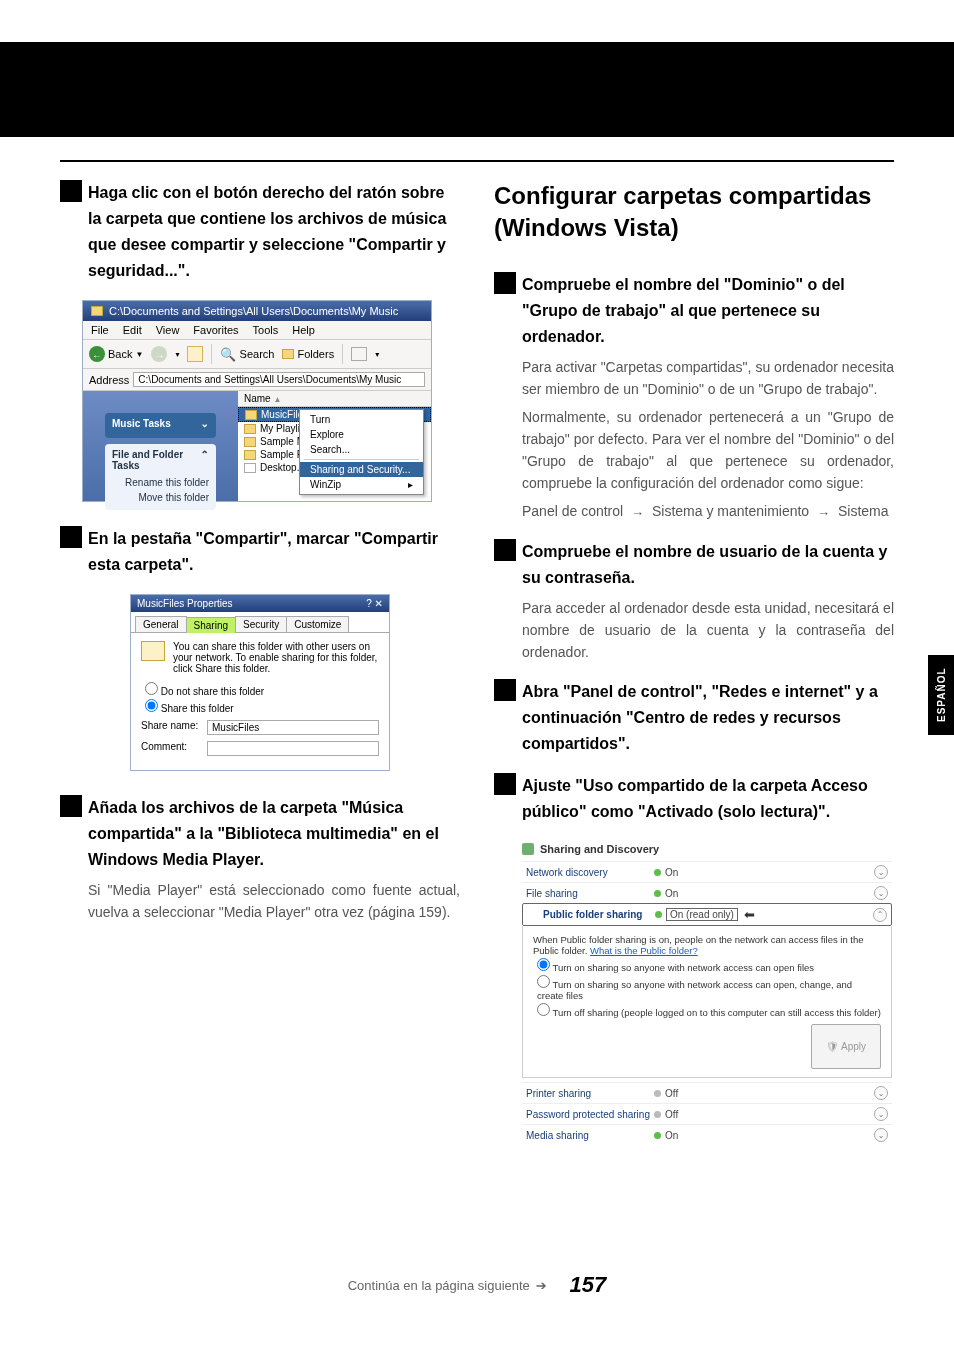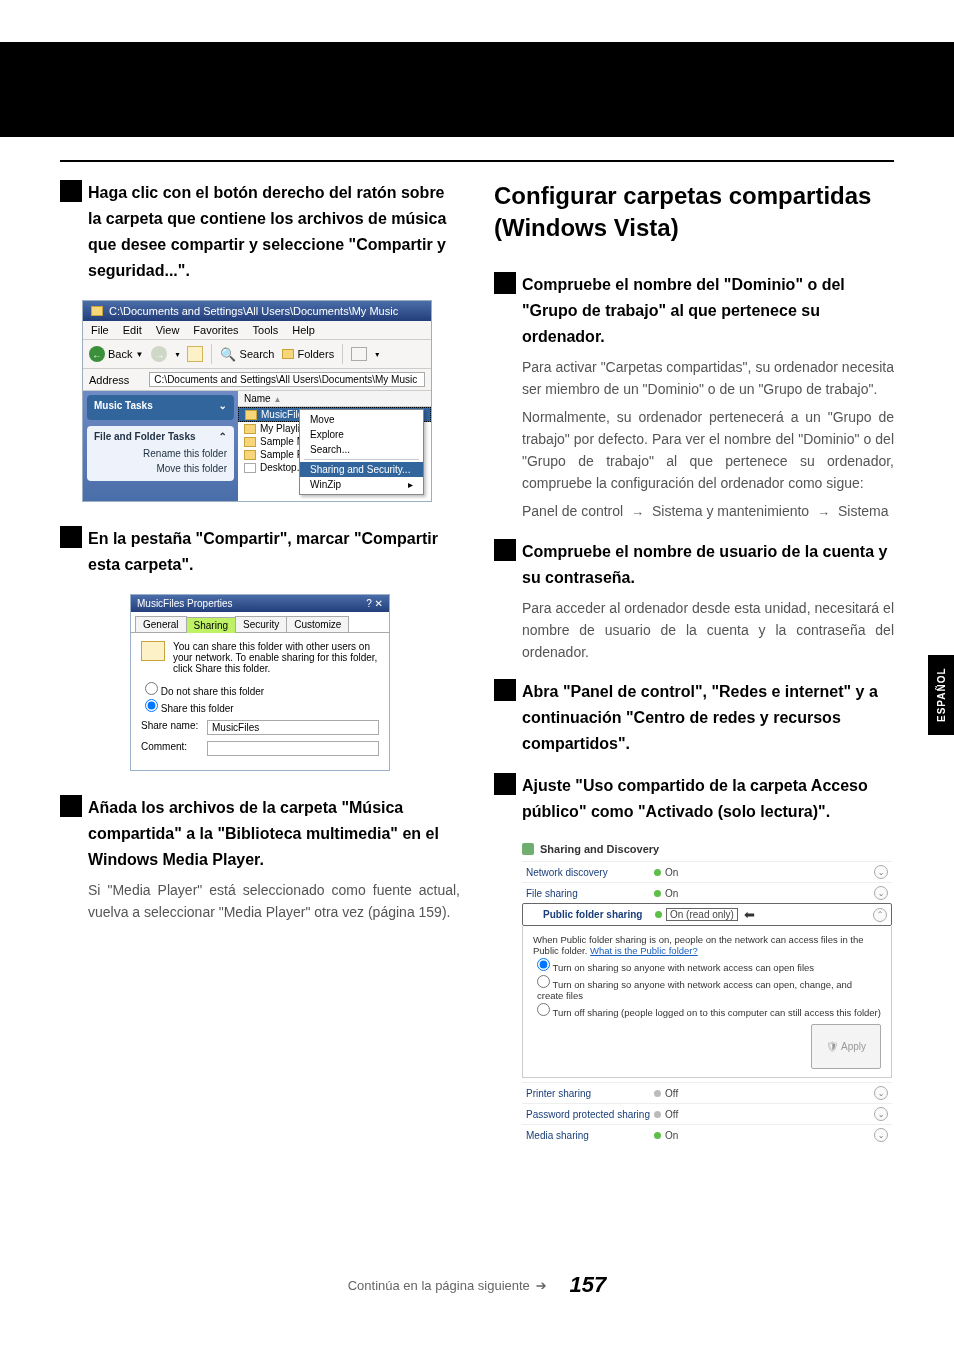--- a/index.html
+++ b/index.html
@@ -135,34 +135,34 @@
     align-items: center;
     gap: 3px;
     font-size: 11px;
   }
   .xp-tb-sep { width:1px; height:20px; background:#ccc; }
   .xp-addr {
     padding: 3px 6px;
     border-bottom: 1px solid #ccc;
     display: flex;
     align-items: center;
-    gap: 20px;
+    gap: 4px;
     background:#f6f5f3;
   }
   .xp-addr input {
     flex: 1;
     font-size: 10px;
     border: 1px solid #aaa;
     padding: 1px 4px;
   }
   .xp-body { display: flex; height: 110px; }
   .xp-side {
     width: 155px;
     background: linear-gradient(#6e8bc5, #4a6ea9);
-    padding: 4px;
+    padding: 22px;
     font-size: 10px;
     color: #234;
   }
   .xp-panel {
     background: #eef3fb;
     border-radius: 4px;
     padding: 5px 7px;
     margin-bottom: 6px;
   }
   .xp-panel-hd {
@@ -391,21 +391,21 @@
             <div class="xp-row">
                 <span class="ico-fld"></span>
                 <span>Sample Pl</span>
               </div>
             <div class="xp-row">
                 <span style="width:12px;height:10px;border:1px solid #aaa;display:inline-block;"></span>
                 <span>Desktop.</span>
               </div>
 
             <div class="ctx-menu">
-              <div class="ctx-item">Move</div>
+              <div class="ctx-item">Turn</div>
               <div class="ctx-item">Explore</div>
               <div class="ctx-item">Search...</div>
               <div class="ctx-sep"></div>
               <div class="ctx-item hi">
                   <span>Sharing and Security...</span>
                 </div>
               <div class="ctx-item">
                   <span style="display:flex;justify-content:space-between;">
                     <span>WinZip</span>
                     <span>▸</span>

